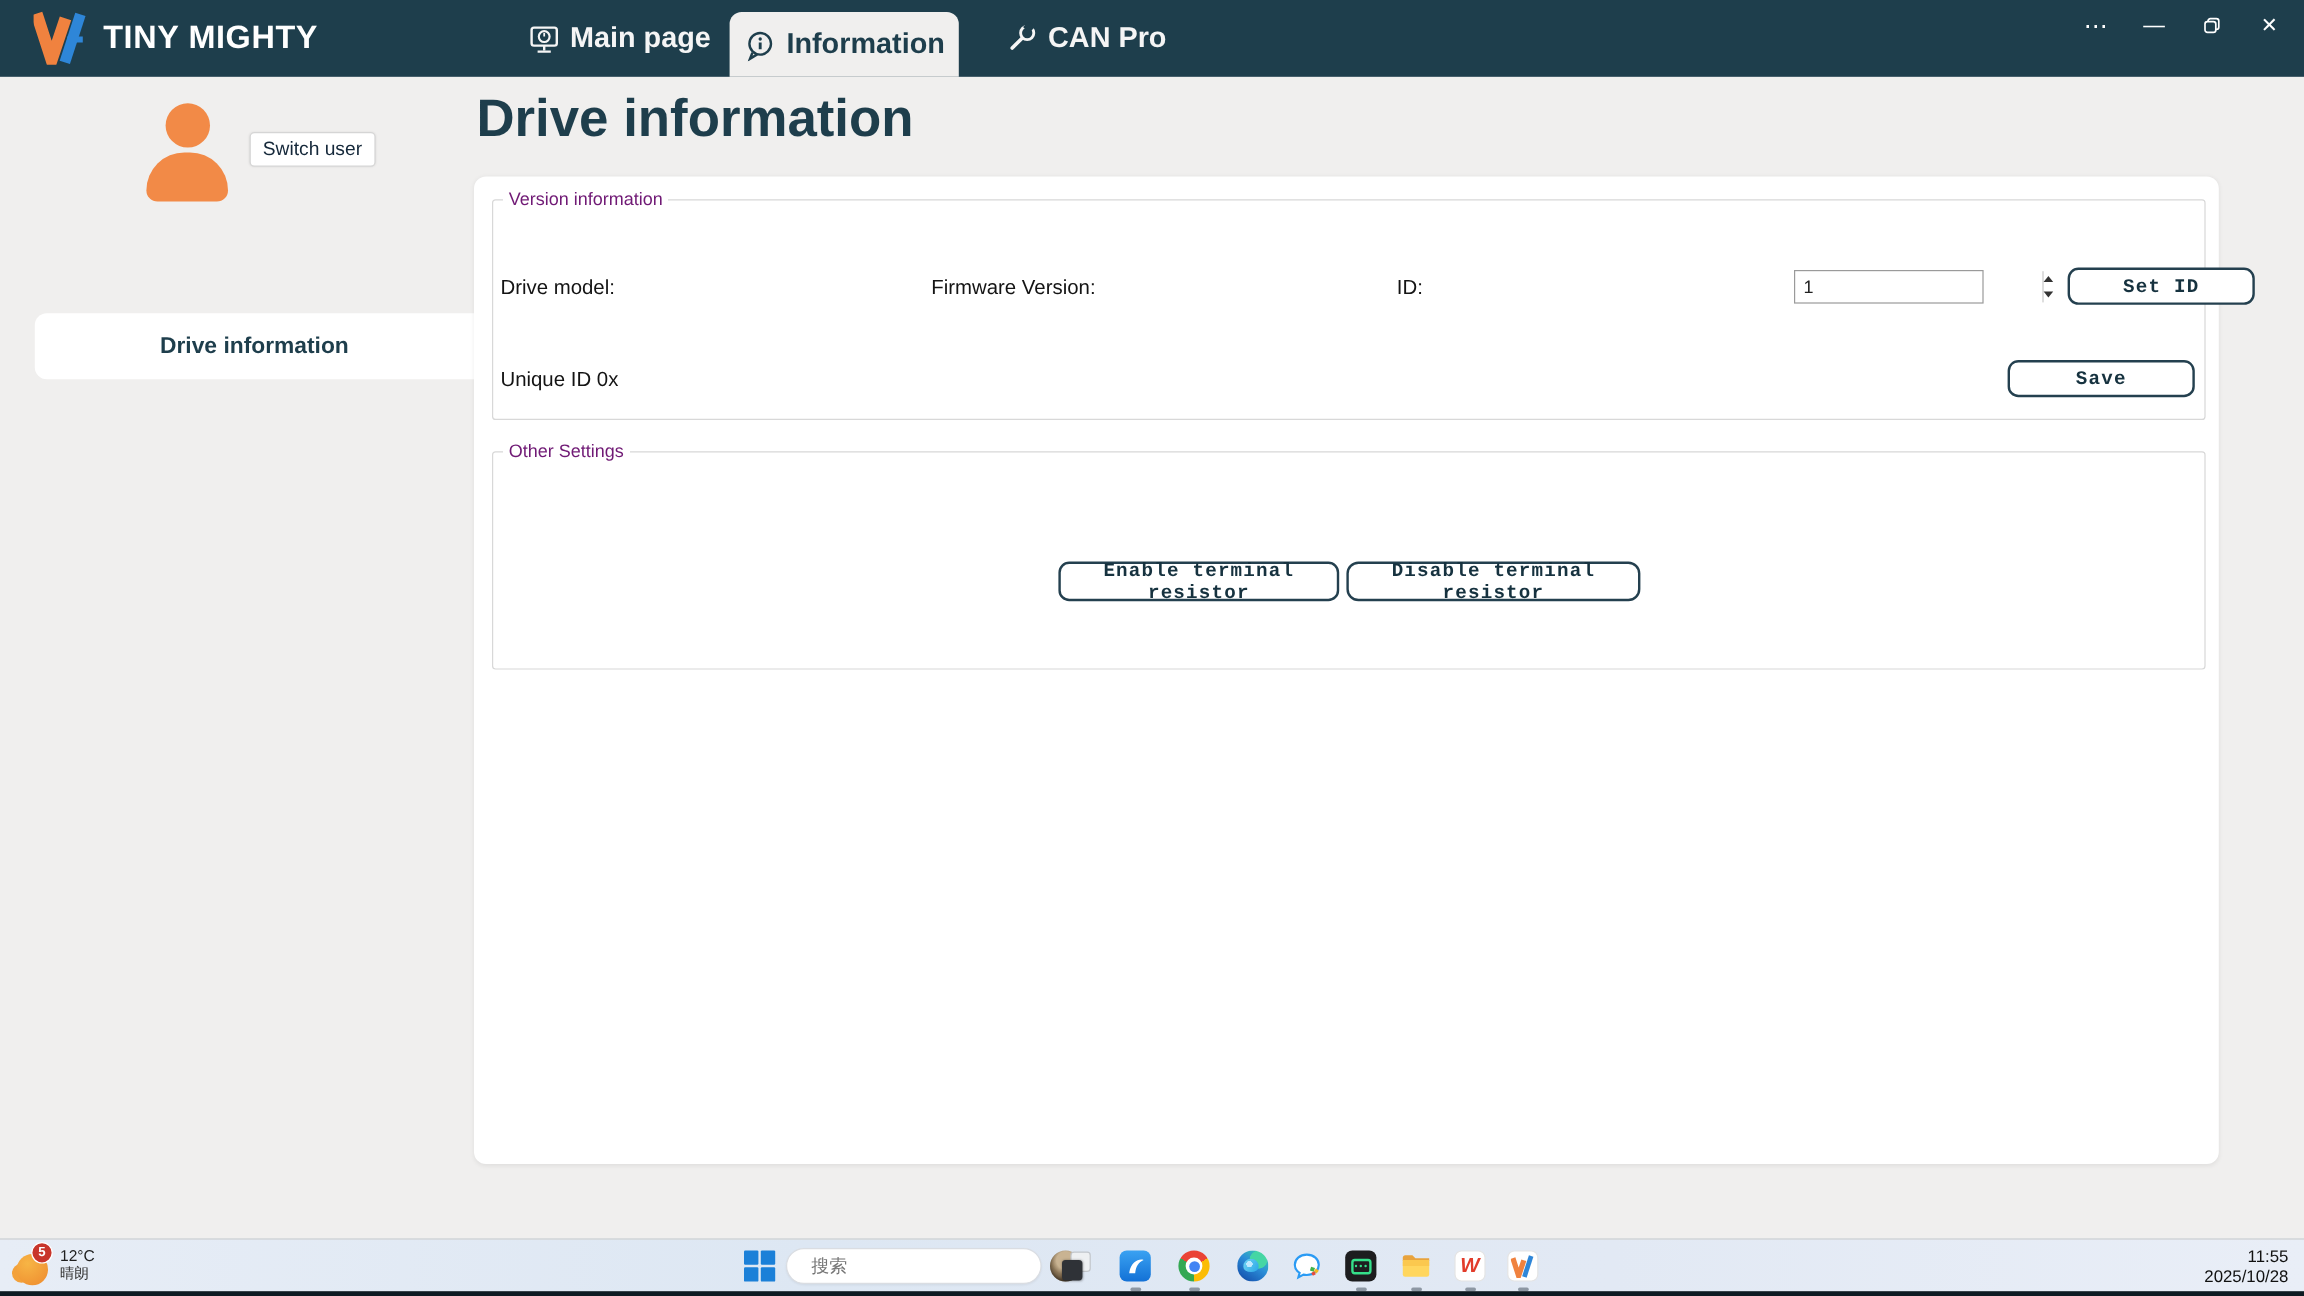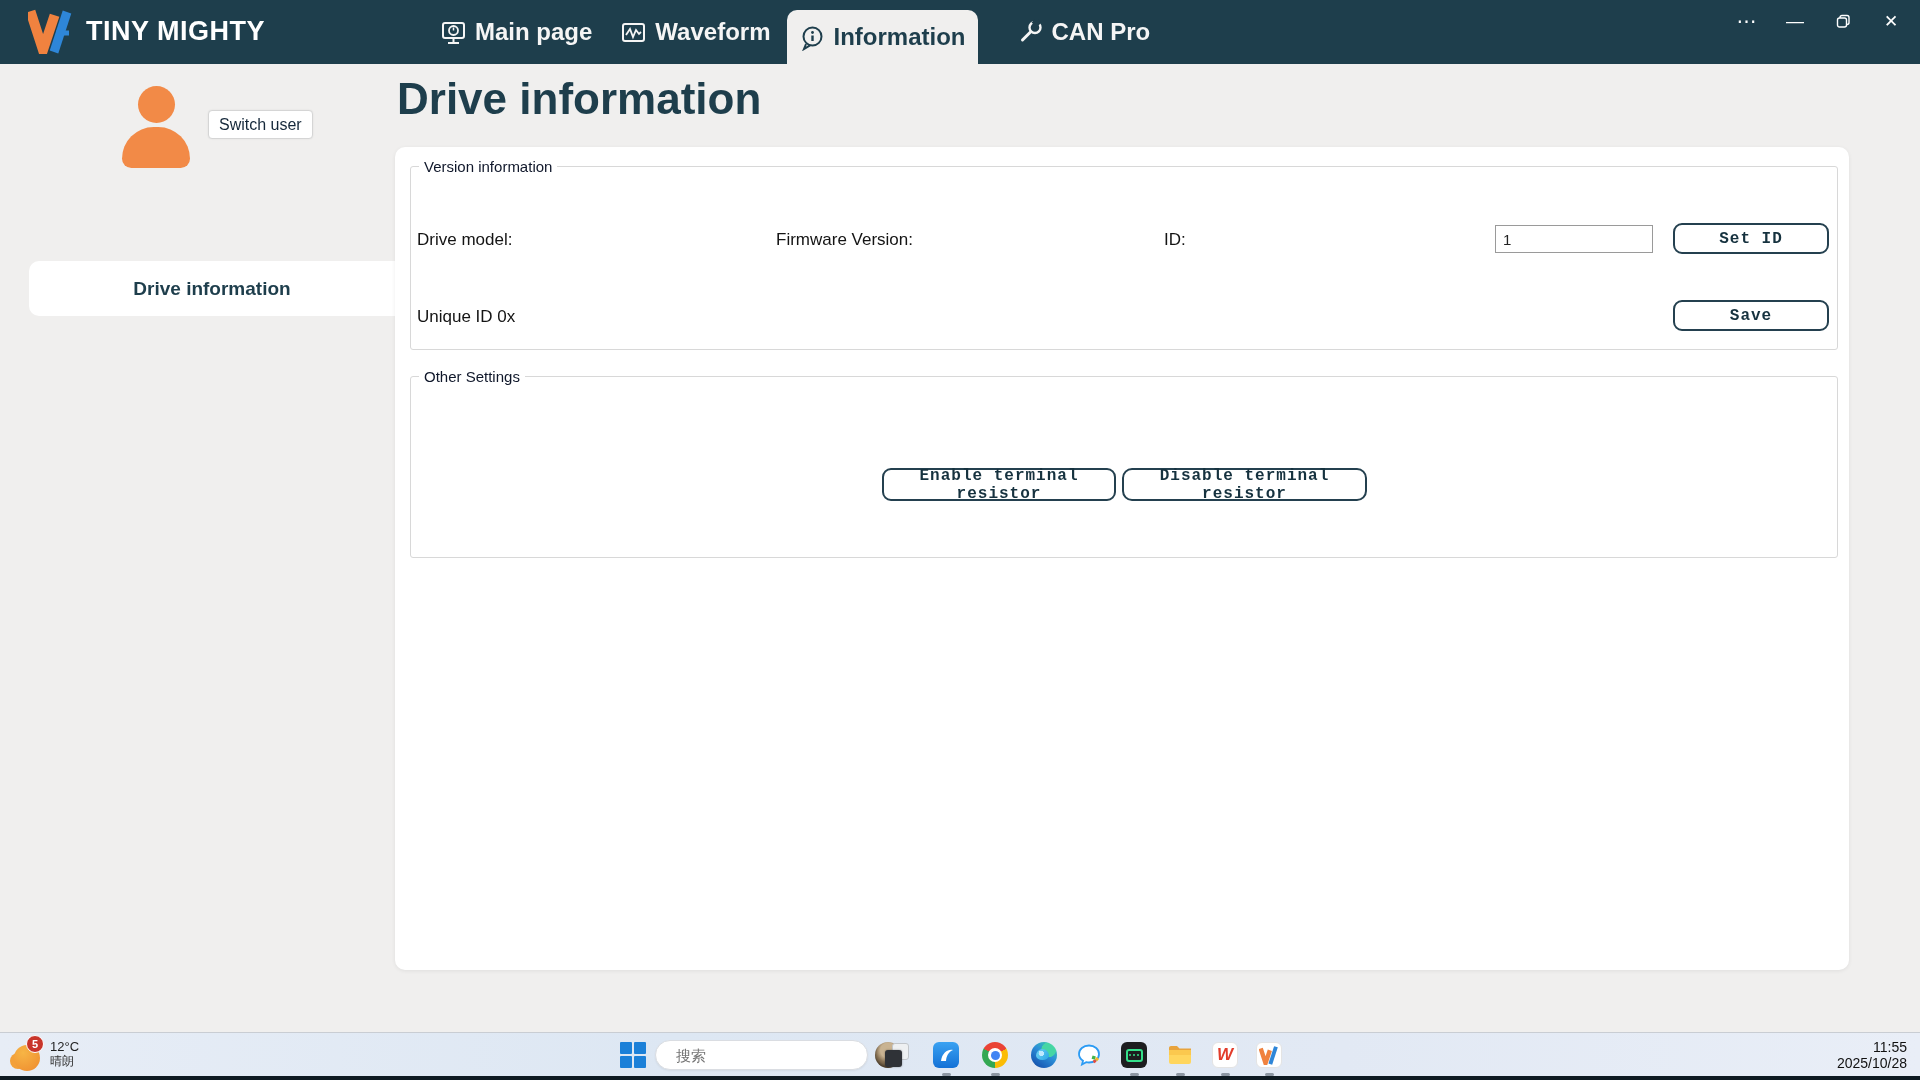--- a/index.html
+++ b/index.html
@@ -42,39 +42,39 @@
   .side-item.plain  { top:336px; height:50px; }
 
   
   .content { position:absolute; left:395px; top:64px; width:1525px; height:968px; }
   .page-title { position:absolute; left:2px; top:10px; font-size:44px; font-weight:700;
     color:#1e3e4c; }
   .card { position:absolute; left:0; top:83px; width:1454px; height:823px; background:#fff;
     border-radius:10px; box-shadow:0 1px 4px rgba(0,0,0,.07); }
   fieldset { position:absolute; left:15px; width:1428px; border:1px solid #d8d8d8;
     border-radius:3px; }
-  fieldset legend { margin-left:8px; padding:0 5px; font-size:15px; color:#0f172a; }
+  fieldset legend { margin-left:8px; padding:0 5px; font-size:15px; color:#701a75; }
   .fs-version { top:11px; height:192px; }
   .fs-other   { top:221px; height:190px; }
   .lbl { position:absolute; font-size:17px; color:#141414; }
   .spin { position:absolute; left:1084px; top:50px; width:158px; height:28px; background:#fff;
     border:1px solid #9a9a9a; display:flex; }
   .spin input { flex:1; border:0; outline:0; font-size:15px; color:#222; padding-left:7px;
     font-family:"Liberation Sans", sans-serif; background:transparent; }
   .spin .arrows { width:18px; border-left:1px solid #c9c9c9; display:flex; flex-direction:column; }
   .spin .arrows span { flex:1; display:flex; align-items:center; justify-content:center; }
   .tri-up { width:0; height:0; border-left:4px solid transparent; border-right:4px solid transparent;
     border-bottom:5px solid #333; }
   .tri-dn { width:0; height:0; border-left:4px solid transparent; border-right:4px solid transparent;
     border-top:5px solid #333; }
   .btn { position:absolute; background:#fff; border:2px solid #24404f; border-radius:9px;
     color:#16323f; font-family:"Liberation Mono","DejaVu Sans Mono",monospace;
     font-weight:700; font-size:16px; display:flex; align-items:center; justify-content:center;
     letter-spacing:1px; }
-  .btn-setid  { left:1262px; top:48px;  width:156px; height:31px; }
+  .btn-setid  { left:1312px; top:48px;  width:156px; height:31px; }
   .btn-save   { left:1262px; top:125px; width:156px; height:31px; }
   .btn-enable { left:471px;  top:83px;  width:234px; height:33px; }
   .btn-disable{ left:711px;  top:83px;  width:245px; height:33px;border-radius:10px; }
 
   
   .taskbar { position:absolute; left:0; top:1032px; width:1920px; height:44px;
     background:linear-gradient(90deg,#e7edf6 0%,#dde7f3 35%,#e2e9f4 70%,#e9eef7 100%);
     border-top:1px solid #c9cdd3; }
   .screen-edge { position:absolute; left:0; top:1076px; width:1920px; height:4px; background:#0e1a22; }
   .weather { position:absolute; left:8px; top:4px; display:flex; align-items:center; gap:8px; }
@@ -155,27 +155,20 @@
       <div class="tab">
         <svg width="27" height="27" viewBox="0 0 27 27">
           <rect x="3" y="4" width="21" height="15" rx="2" fill="none" stroke="currentColor" stroke-width="2"></rect>
           <circle cx="13.5" cy="11.5" r="4.5" fill="none" stroke="currentColor" stroke-width="1.8"></circle>
           <line x1="13.5" y1="11.5" x2="13.5" y2="8.5" stroke="currentColor" stroke-width="1.5"></line>
           <line x1="13.5" y1="19" x2="13.5" y2="23" stroke="currentColor" stroke-width="2"></line>
           <line x1="8" y1="24" x2="19" y2="24" stroke="currentColor" stroke-width="2"></line>
         </svg>
         <span>Main page</span>
       </div>
-      <div class="tab">
-        <svg width="27" height="27" viewBox="0 0 27 27">
-          <rect x="3" y="5" width="21" height="17" rx="2" fill="none" stroke="currentColor" stroke-width="2"></rect>
-          <polyline points="6,16 10,10 13,18 16,11 19,15 21,13" fill="none" stroke="currentColor" stroke-width="1.8"></polyline>
-        </svg>
-        <span>Waveform</span>
-      </div>
       <div class="tab active">
         <svg width="27" height="27" viewBox="0 0 27 27">
           <circle cx="13.5" cy="12.5" r="9" fill="none" stroke="currentColor" stroke-width="2"></circle>
           <path d="M7 20 L5 25 L11 21.3" fill="none" stroke="currentColor" stroke-width="2"></path>
           <circle cx="13.5" cy="8.5" r="1.4" fill="currentColor"></circle>
           <line x1="13.5" y1="11.5" x2="13.5" y2="17" stroke="currentColor" stroke-width="2.4"></line>
         </svg>
         <span>Information</span>
       </div>
       <div class="tab" style="margin-left:24px;">

